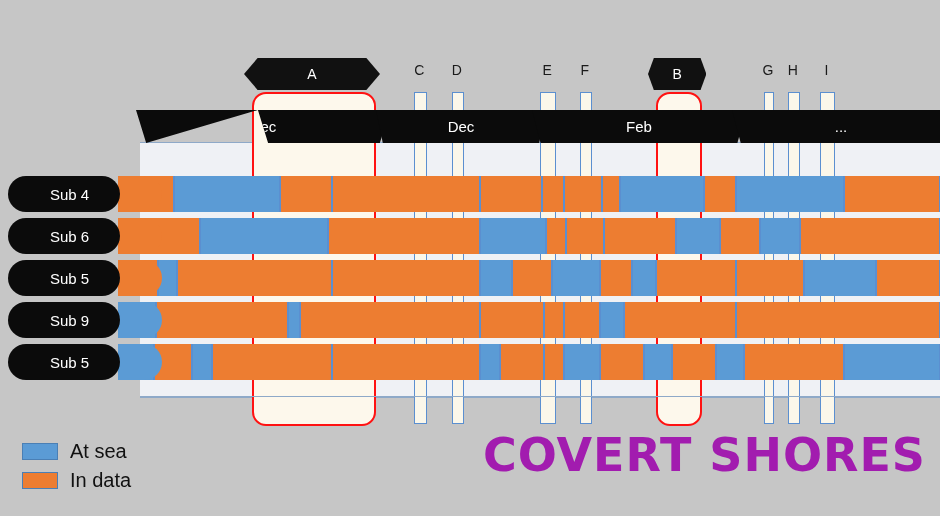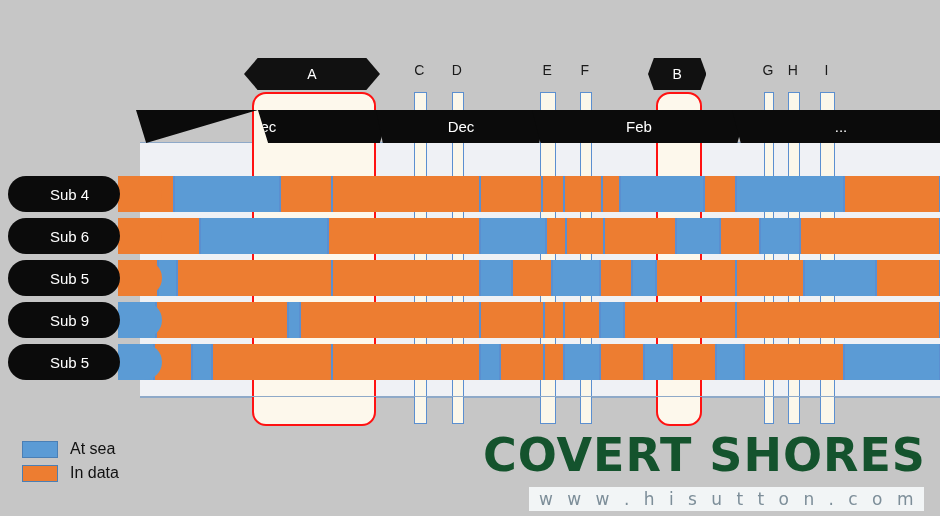--- a/index.html
+++ b/index.html
@@ -99,26 +99,26 @@
   }
   .pillnose{
     position:absolute;height:36px;width:44px;
     border-top-right-radius:22px;border-bottom-right-radius:22px;
   }
 
   
   .legend{position:absolute;left:22px;top:440px;}
   .legrow{display:flex;align-items:center;margin-bottom:6px;}
   .legsw{width:34px;height:15px;margin-right:12px;border:1px solid #4a7fb5;}
-  .legtxt{font-size:16px;color:#111;text-align:right;}
+  .legtxt{font-size:20px;color:#111;text-align:right;}
 
   
   .wm1{
     position:absolute;right:14px;top:432px;
-    font-size:46px;font-weight:bold;color:#14532d;
+    font-size:46px;font-weight:bold;color:#a21caf;
     letter-spacing:1px;line-height:1;
     font-family:"DejaVu Sans", sans-serif;
     white-space:nowrap;
   }
   .wm2{
     position:absolute;right:16px;top:487px;
     font-size:17px;color:#7d8e99;
     letter-spacing:4.5px;
     background:#f2f5f6;
     padding:2px 6px 2px 10px;
@@ -249,16 +249,15 @@
       <span class="legsw" style="background:#5b9bd5"></span>
       <span class="legtxt">At sea</span>
     </div>
     <div class="legrow">
       <span class="legsw" style="background:#ed7d31"></span>
       <span class="legtxt">In data</span>
     </div>
   </div>
 
   <div class="wm1">COVERT SHORES</div>
-  <div class="wm2">w w w . h i s u t t o n . c o m</div>
 
 <div class="divline" style="top: 396px;"></div>
   </div>
 
 </body></html>

